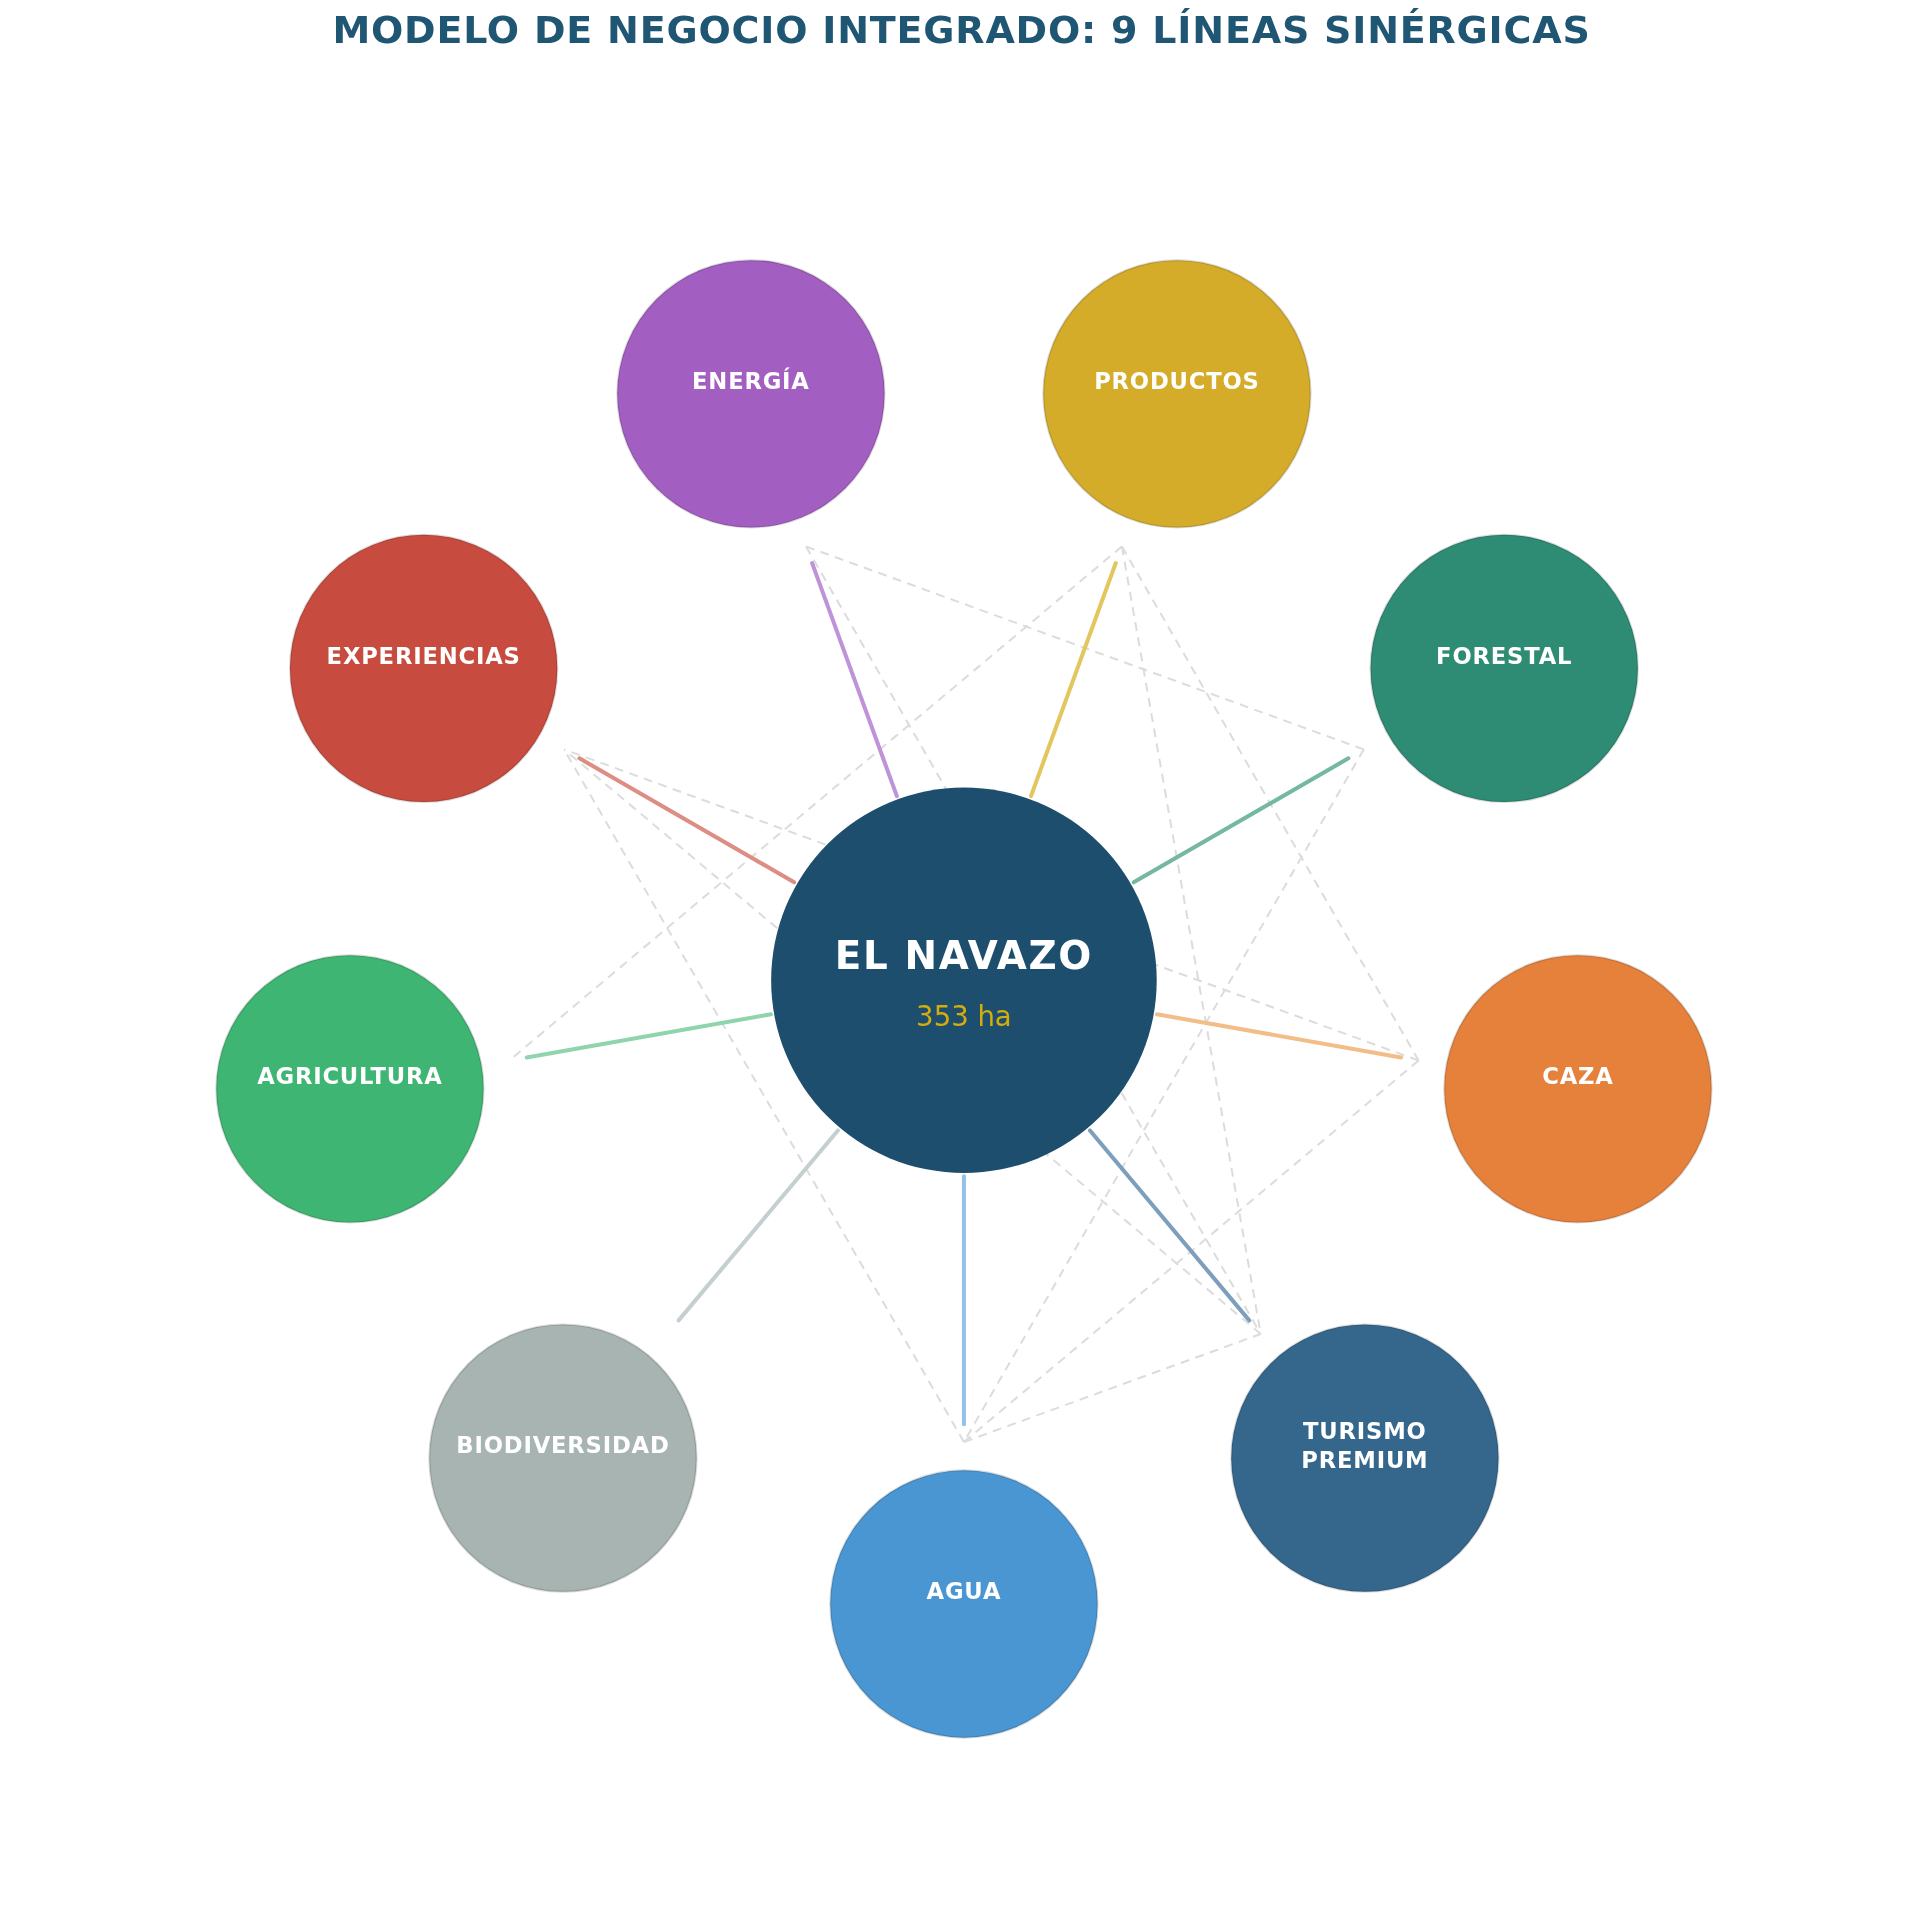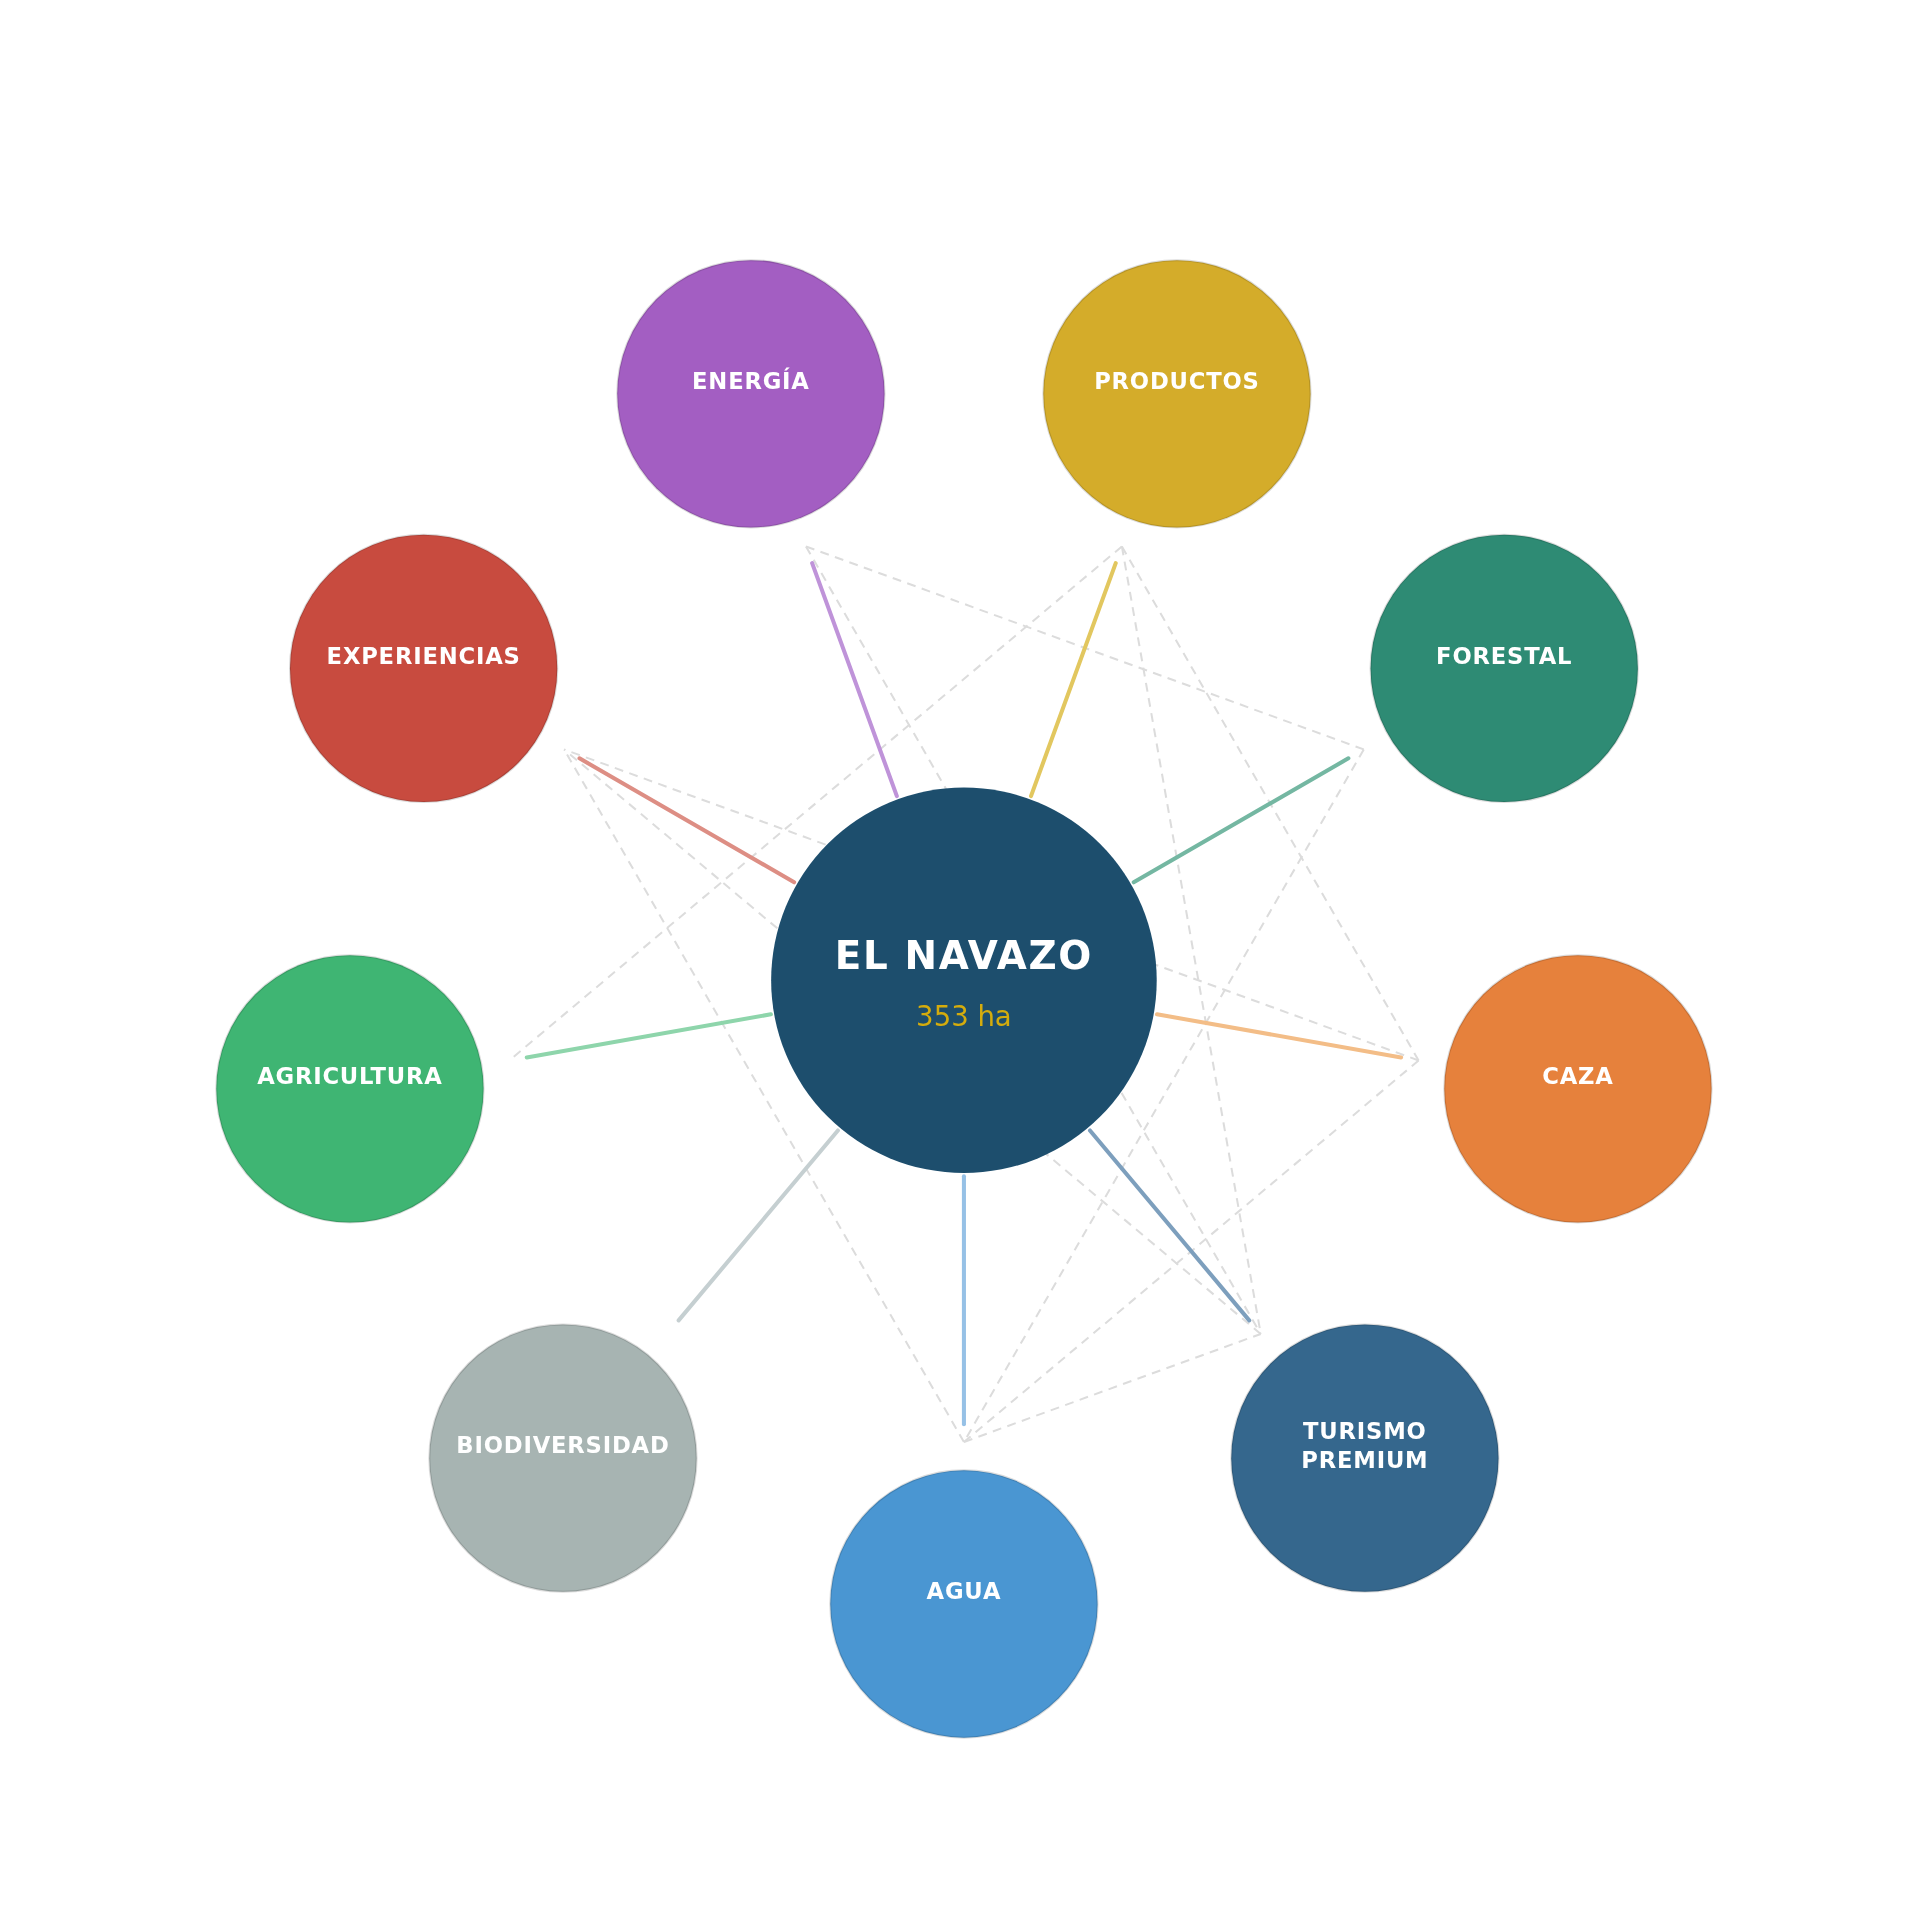--- a/index.html
+++ b/index.html
@@ -51,20 +51,21 @@
     text-anchor: middle;
     font-family: "DejaVu Sans", "Liberation Sans", sans-serif;
   }
   .spoke { stroke-width: 5; stroke-linecap: round; fill: none; }
   .synergy { stroke-width: 2.5; fill: none; stroke-dasharray: 11 8; }
 </style>
 </head>
 <body>
 
 <div id="canvas">
+  <div class="title">MODELO DE NEGOCIO INTEGRADO: 9 LÍNEAS SINÉRGICAS</div>
 
   <svg width="1923" height="1916" viewBox="0 0 2374 2365">
 
     <g id="synergy-layer">
         <line x1="995.0" y1="674.4" x2="1683.6" y2="925.0" class="synergy" stroke="#dcdcdc"></line>
         <line x1="995.0" y1="674.4" x2="1556.4" y2="1646.6" class="synergy" stroke="#dcdcdc"></line>
         <line x1="1385.0" y1="674.4" x2="628.7" y2="1309.0" class="synergy" stroke="#dcdcdc"></line>
         <line x1="1385.0" y1="674.4" x2="1556.4" y2="1646.6" class="synergy" stroke="#dcdcdc"></line>
         <line x1="1385.0" y1="674.4" x2="1751.3" y2="1309.0" class="synergy" stroke="#dcdcdc"></line>
         <line x1="1683.6" y1="925.0" x2="1190.0" y2="1780.0" class="synergy" stroke="#dcdcdc"></line>

